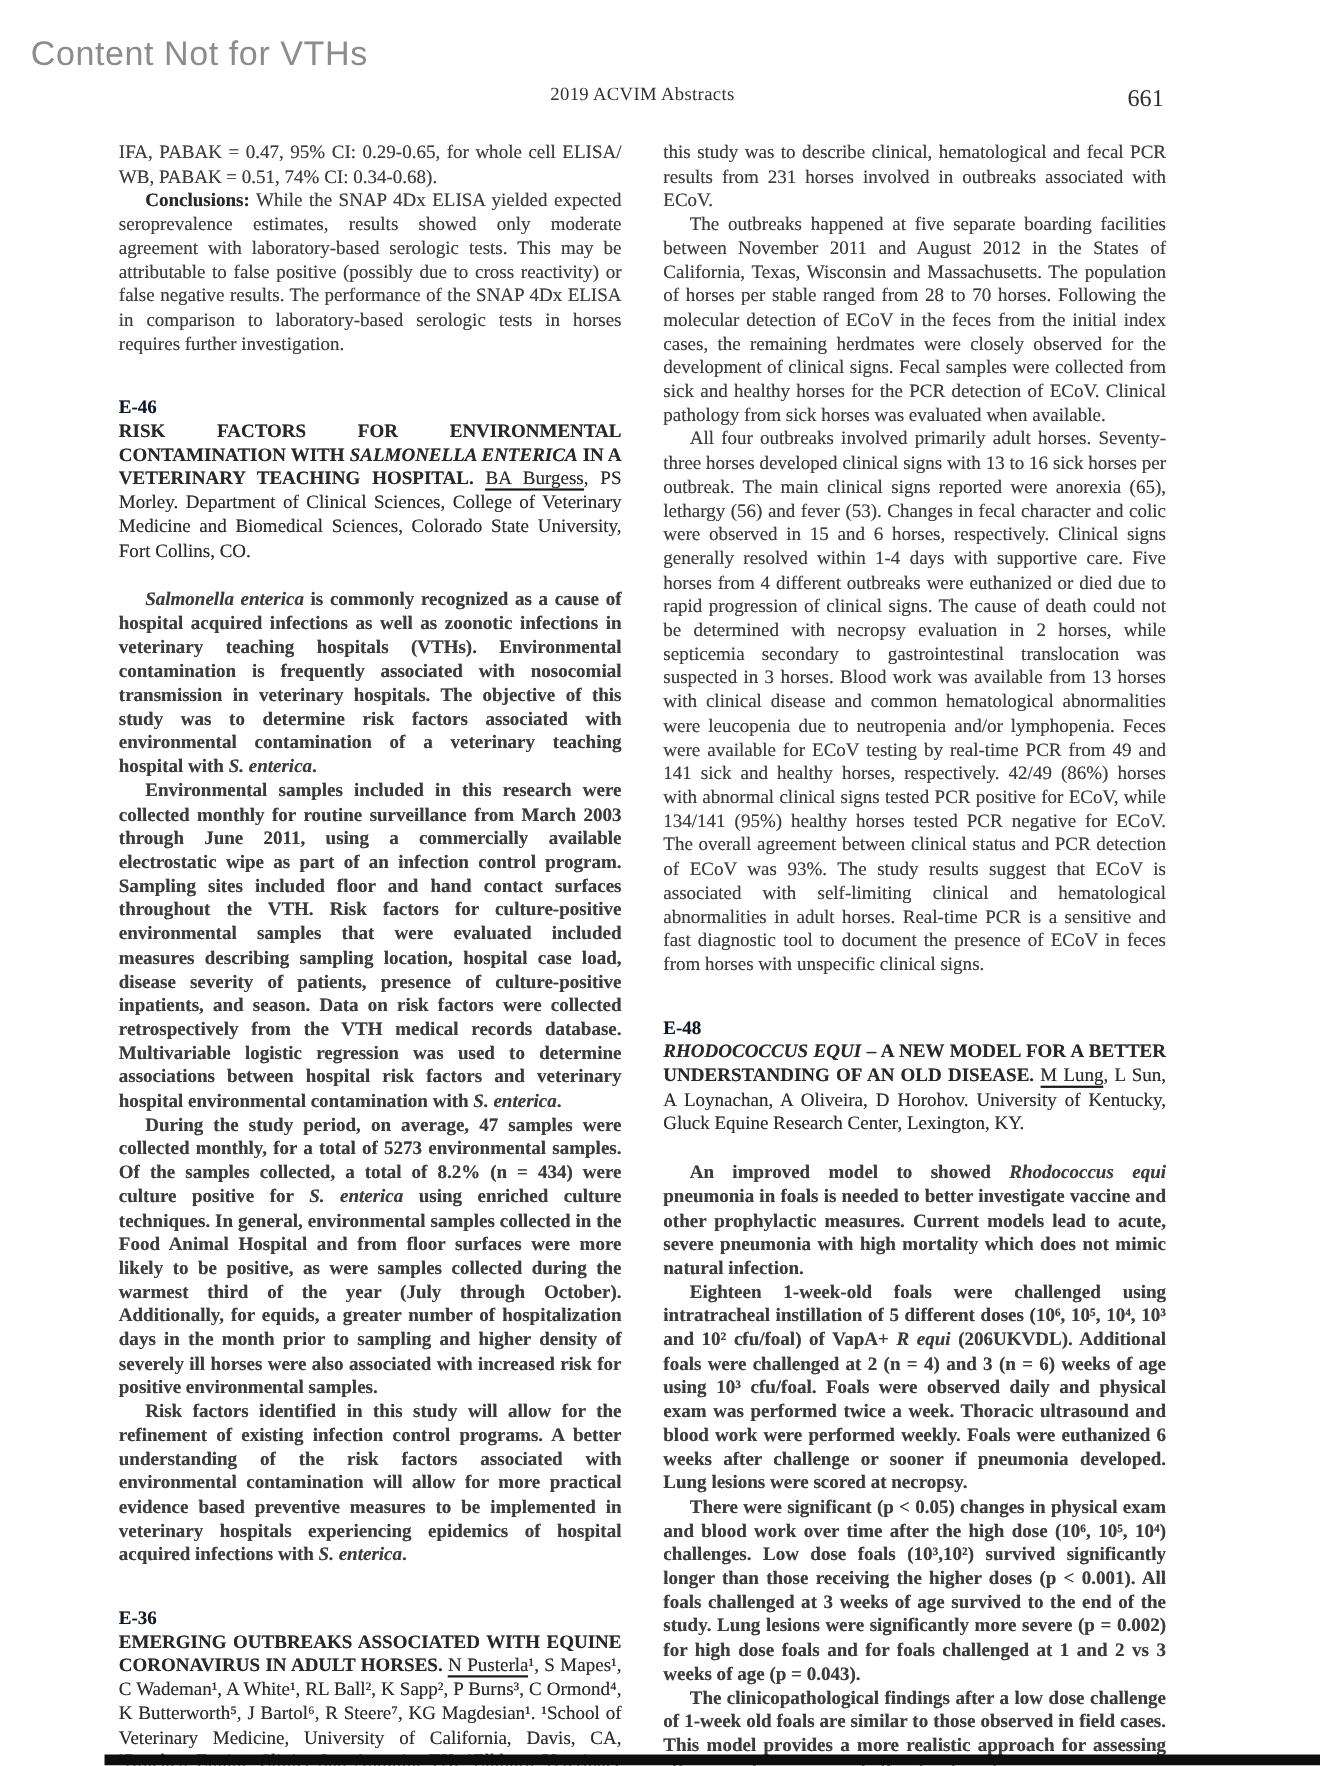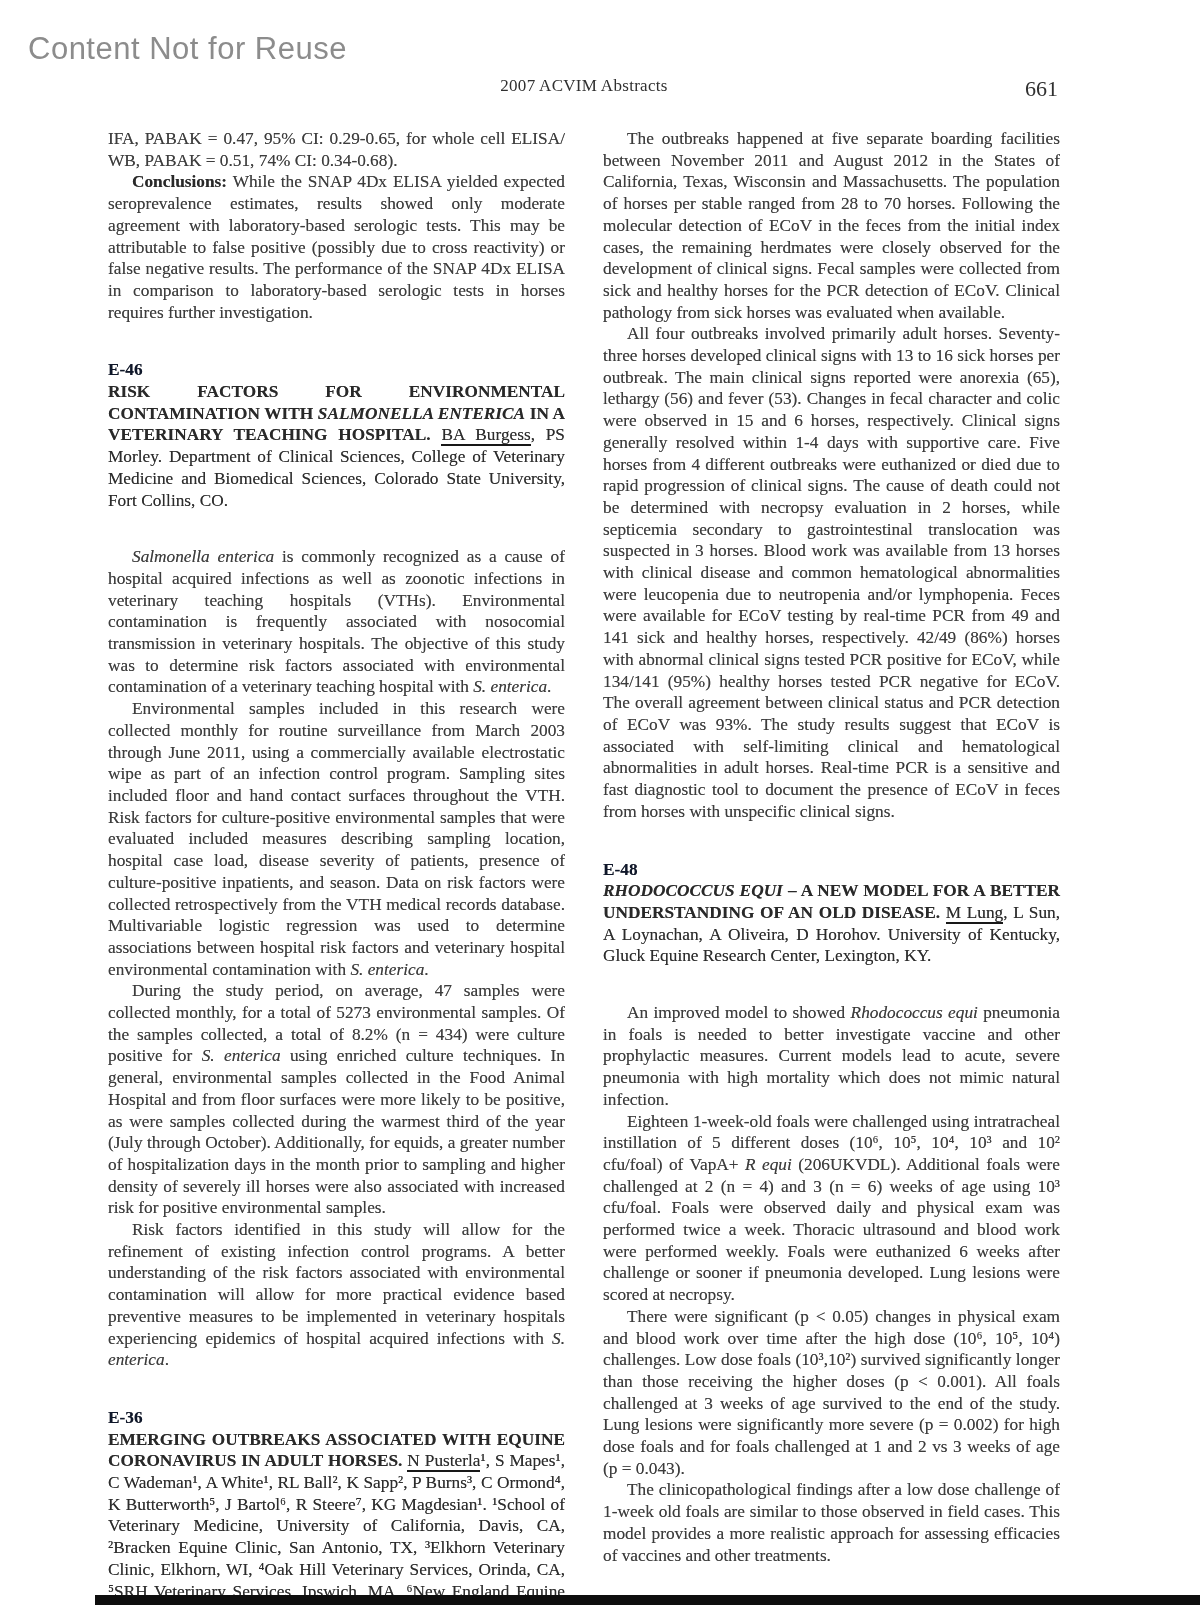--- a/index.html
+++ b/index.html
@@ -15,35 +15,35 @@
   .header-page-num{position:absolute;right:2px;top:0;font-size:22px;color:#303030;}
   .columns{position:absolute;left:108px;top:128px;width:952px;display:flex;gap:38px;}
   .col{width:457px;flex:0 0 457px;font-size:17.3px;line-height:21.7px;
        text-align:justify;text-shadow:0 0 .5px rgba(62,62,62,.6);}
   .col p{margin:0;}
   p.indent{text-indent:24px;}
   p.noindent{text-indent:0;}
   .abstract{margin-top:36px;display:block;}
   .abs-id{font-weight:bold;color:#0f172a;}
   .abs-heading{font-weight:normal;color:#2c2c2c;}
-  .abs-body{margin-top:35px;}
+  .abs-body{margin-top:23px;font-weight:bold;}
   .rt-b{font-weight:bold;color:#292929;margin-top:20px;}
   .rt-i{font-style:italic;}
   .rt-u{border-bottom:2.5px solid #181818;}
   .bottom-bar{position:absolute;left:95px;right:0;bottom:0;height:10px;background:#0e0e0e;}
 </style>
 </head>
 <body>
 
 <div class="page">
 
-  <div class="watermark">Content Not for Reuse</div>
+  <div class="watermark">Content Not for VTHs</div>
 
   <div class="header">
-    <span class="header-title">2007 ACVIM Abstracts</span>
+    <span class="header-title">2019 ACVIM Abstracts</span>
     <span class="header-page-num">661</span>
   </div>
 
   <div class="columns">
 
     <div class="col">
       <p class="noindent"><span>IFA, PABAK = 0.47, 95% CI: 0.29-0.65, for whole cell ELISA/ WB, PABAK = 0.51, 74% CI: 0.34-0.68).</span></p>
       <p class="indent"><span class="rt-b">Conclusions:</span><span> While the SNAP 4Dx ELISA yielded expected seroprevalence estimates, results showed only moderate agreement with laboratory-based serologic tests. This may be attributable to false positive (possibly due to cross reactivity) or false negative results. The performance of the SNAP 4Dx ELISA in comparison to laboratory-based serologic tests in horses requires further investigation.</span></p>
 
       <section class="abstract">
@@ -58,20 +58,21 @@
       </section>
 
       <section class="abstract">
         <p class="abs-id">E-36</p>
         <p class="abs-heading"><span class="rt-b">EMERGING OUTBREAKS ASSOCIATED WITH EQUINE CORONAVIRUS IN ADULT HORSES. </span><span class="rt-u">N Pusterla</span><span>¹, S Mapes¹, C Wademan¹, A White¹, RL Ball², K Sapp², P Burns³, C Ormond⁴, K Butterworth⁵, J Bartol⁶, R Steere⁷, KG Magdesian¹. ¹School of Veterinary Medicine, University of California, Davis, CA, ²Bracken Equine Clinic, San Antonio, TX, ³Elkhorn Veterinary Clinic, Elkhorn, WI, ⁴Oak Hill Veterinary Services, Orinda, CA, ⁵SRH Veterinary Services, Ipswich, MA, ⁶New England Equine Medical &amp; Surgical Center, Dover, NH, ⁷Artaurus Veterinary Clinic, Petaluma, CA.</span></p>
 
       </section>
     </div>
 
     <div class="col">
+      <p class="noindent"><span>this study was to describe clinical, hematological and fecal PCR results from 231 horses involved in outbreaks associated with ECoV.</span></p>
       <p class="indent"><span>The outbreaks happened at five separate boarding facilities between November 2011 and August 2012 in the States of California, Texas, Wisconsin and Massachusetts. The population of horses per stable ranged from 28 to 70 horses. Following the molecular detection of ECoV in the feces from the initial index cases, the remaining herdmates were closely observed for the development of clinical signs. Fecal samples were collected from sick and healthy horses for the PCR detection of ECoV. Clinical pathology from sick horses was evaluated when available.</span></p>
       <p class="indent"><span>All four outbreaks involved primarily adult horses. Seventy-three horses developed clinical signs with 13 to 16 sick horses per outbreak. The main clinical signs reported were anorexia (65), lethargy (56) and fever (53). Changes in fecal character and colic were observed in 15 and 6 horses, respectively. Clinical signs generally resolved within 1-4 days with supportive care. Five horses from 4 different outbreaks were euthanized or died due to rapid progression of clinical signs. The cause of death could not be determined with necropsy evaluation in 2 horses, while septicemia secondary to gastrointestinal translocation was suspected in 3 horses. Blood work was available from 13 horses with clinical disease and common hematological abnormalities were leucopenia due to neutropenia and/or lymphopenia. Feces were available for ECoV testing by real-time PCR from 49 and 141 sick and healthy horses, respectively. 42/49 (86%) horses with abnormal clinical signs tested PCR positive for ECoV, while 134/141 (95%) healthy horses tested PCR negative for ECoV. The overall agreement between clinical status and PCR detection of ECoV was 93%. The study results suggest that ECoV is associated with self-limiting clinical and hematological abnormalities in adult horses. Real-time PCR is a sensitive and fast diagnostic tool to document the presence of ECoV in feces from horses with unspecific clinical signs.</span></p>
 
       <section class="abstract">
         <p class="abs-id">E-48</p>
         <p class="abs-heading"><span class="rt-b rt-i">RHODOCOCCUS EQUI</span><span class="rt-b"> – A NEW MODEL FOR A BETTER UNDERSTANDING OF AN OLD DISEASE. </span><span class="rt-u">M Lung</span><span>, L Sun, A Loynachan, A Oliveira, D Horohov. University of Kentucky, Gluck Equine Research Center, Lexington, KY.</span></p>
         <div class="abs-body">
           <p class="indent"><span>An improved model to showed </span><span class="rt-i">Rhodococcus equi</span><span> pneumonia in foals is needed to better investigate vaccine and other prophylactic measures. Current models lead to acute, severe pneumonia with high mortality which does not mimic natural infection.</span></p>
           <p class="indent"><span>Eighteen 1-week-old foals were challenged using intratracheal instillation of 5 different doses (10⁶, 10⁵, 10⁴, 10³ and 10² cfu/foal) of VapA+ </span><span class="rt-i">R equi</span><span> (206UKVDL). Additional foals were challenged at 2 (n = 4) and 3 (n = 6) weeks of age using 10³ cfu/foal. Foals were observed daily and physical exam was performed twice a week. Thoracic ultrasound and blood work were performed weekly. Foals were euthanized 6 weeks after challenge or sooner if pneumonia developed. Lung lesions were scored at necropsy.</span></p>
           <p class="indent"><span>There were significant (p &lt; 0.05) changes in physical exam and blood work over time after the high dose (10⁶, 10⁵, 10⁴) challenges. Low dose foals (10³,10²) survived significantly longer than those receiving the higher doses (p &lt; 0.001). All foals challenged at 3 weeks of age survived to the end of the study. Lung lesions were significantly more severe (p = 0.002) for high dose foals and for foals challenged at 1 and 2 vs 3 weeks of age (p = 0.043).</span></p>

